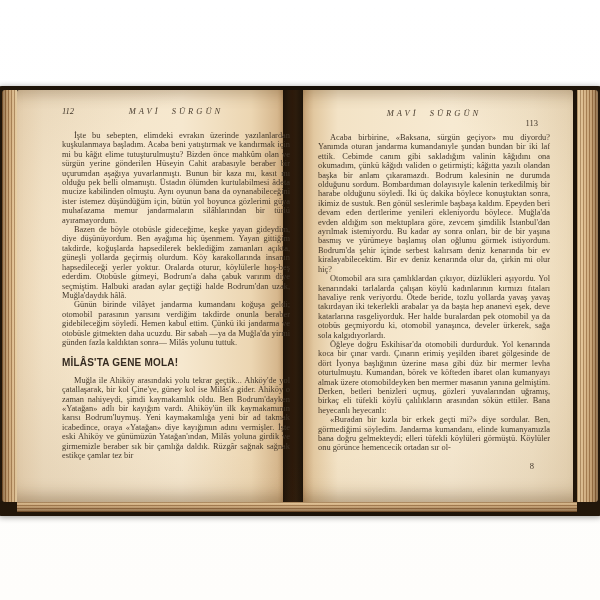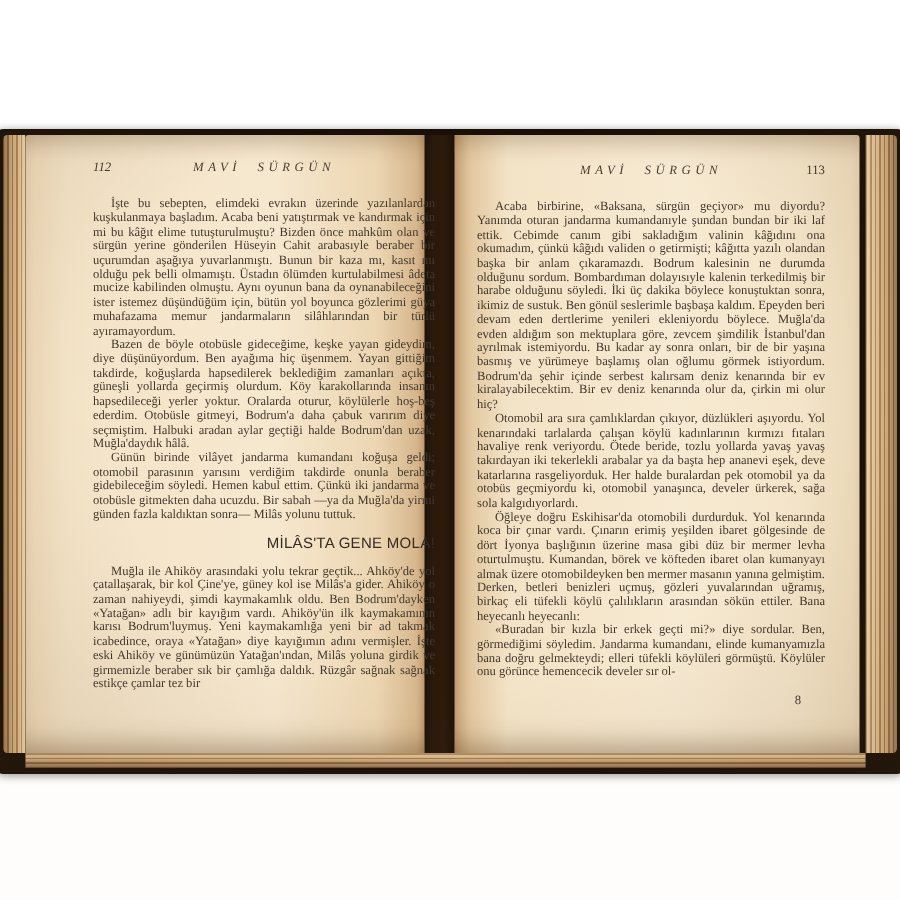--- a/index.html
+++ b/index.html
@@ -77,34 +77,34 @@
   .content{
     position:absolute;
     color:#43382c;
     -webkit-font-smoothing:antialiased;
   }
   .content.cl{left:62px;top:106px;width:228px;}
   .content.cr{left:318px;top:108px;width:232px;}
   .pghead{position:relative;height:13px;font-size:8.5px;letter-spacing:.5px;}
   .pghead .num{position:absolute;top:0;font-size:8.5px;letter-spacing:0;}
   .pghead .num.l{left:0;font-style:italic;}
-  .pghead .num.r{right:0;}
+  .pghead .num.r{right:12px;margin-top:10px;}
   .pghead .rt{
     display:block;text-align:center;
     font-size:8.5px;letter-spacing:3px;word-spacing:6px;
     color:#4a3e30;
     font-style:italic;
   }
   .bodytext{margin-top:12px;font-size:8.4px;line-height:9.4px;text-align:justify;}
   .bodytext p{margin:0;}
   .bodytext p.ind{text-indent:12px;}
   .sect{
-    text-align:right;
+    text-align:left;
     font-family:"Liberation Sans", sans-serif;
-    font-weight:normal;font-size:10px;letter-spacing:.2px;
+    font-weight:bold;font-size:10px;letter-spacing:.2px;
     color:#352b21;
     margin:11px 0 8px 0;
   }
   .sig{text-align:right;padding-right:16px;margin-top:9px;font-size:8.5px;}
 </style>
 </head>
 <body>
 
 <div class="scene">
   <div class="book">
@@ -133,17 +133,17 @@
 
   <div class="content cr">
     <div class="pghead">
       <span class="rt">MAVİ SÜRGÜN</span>
       <span class="num r">113</span>
     </div>
     <div class="bodytext">
       <p class="ind">Acaba birbirine, «Baksana, sürgün geçiyor» mu diyordu? Yanımda oturan jandarma kumandanıyle şundan bundan bir iki laf ettik. Cebimde canım gibi sakladığım valinin kâğıdını ona okumadım, çünkü kâğıdı validen o getirmişti; kâğıtta yazılı olandan başka bir anlam çıkaramazdı. Bodrum kalesinin ne durumda olduğunu sordum. Bombardıman dolayısıyle kalenin terkedilmiş bir harabe olduğunu söyledi. İki üç dakika böylece konuştuktan sonra, ikimiz de sustuk. Ben gönül seslerimle başbaşa kaldım. Epeyden beri devam eden dertlerime yenileri ekleniyordu böylece. Muğla'da evden aldığım son mektuplara göre, zevcem şimdilik İstanbul'dan ayrılmak istemiyordu. Bu kadar ay sonra onları, bir de bir yaşına basmış ve yürümeye başlamış olan oğlumu görmek istiyordum. Bodrum'da şehir içinde serbest kalırsam deniz kenarında bir ev kiralayabilecektim. Bir ev deniz kenarında olur da, çirkin mi olur hiç?</p>
       <p class="ind">Otomobil ara sıra çamlıklardan çıkıyor, düzlükleri aşıyordu. Yol kenarındaki tarlalarda çalışan köylü kadınlarının kırmızı fıtaları havaliye renk veriyordu. Ötede beride, tozlu yollarda yavaş yavaş takırdayan iki tekerlekli arabalar ya da başta hep ananevi eşek, deve katarlarına rasgeliyorduk. Her halde buralardan pek otomobil ya da otobüs geçmiyordu ki, otomobil yanaşınca, develer ürkerek, sağa sola kalgıdıyorlardı.</p>
       <p class="ind">Öğleye doğru Eskihisar'da otomobili durdurduk. Yol kenarında koca bir çınar vardı. Çınarın erimiş yeşilden ibaret gölgesinde de dört İyonya başlığının üzerine masa gibi düz bir mermer levha oturtulmuştu. Kumandan, börek ve köfteden ibaret olan kumanyayı almak üzere otomobildeyken ben mermer masanın yanına gelmiştim. Derken, betleri benizleri uçmuş, gözleri yuvalarından uğramış, birkaç eli tüfekli köylü çalılıkların arasından sökün ettiler. Bana heyecanlı heyecanlı:</p>
-      <p class="ind">«Buradan bir kızla bir erkek geçti mi?» diye sordular. Ben, görmediğimi söyledim. Jandarma kumandanı, elinde kumanyamızla bana doğru gelmekteydi; elleri tüfekli köylüleri görmüştü. Köylüler onu görünce hemencecik develer sır ol-</p>
+      <p class="ind">«Buradan bir kızla bir erkek geçti mi?» diye sordular. Ben, görmediğimi söyledim. Jandarma kumandanı, elinde kumanyamızla bana doğru gelmekteydi; elleri tüfekli köylüleri görmüştü. Köylüler onu görünce hemencecik ortadan sır ol-</p>
       <div class="sig">8</div>
     </div>
   </div>
 </div>
 
 </body></html>

